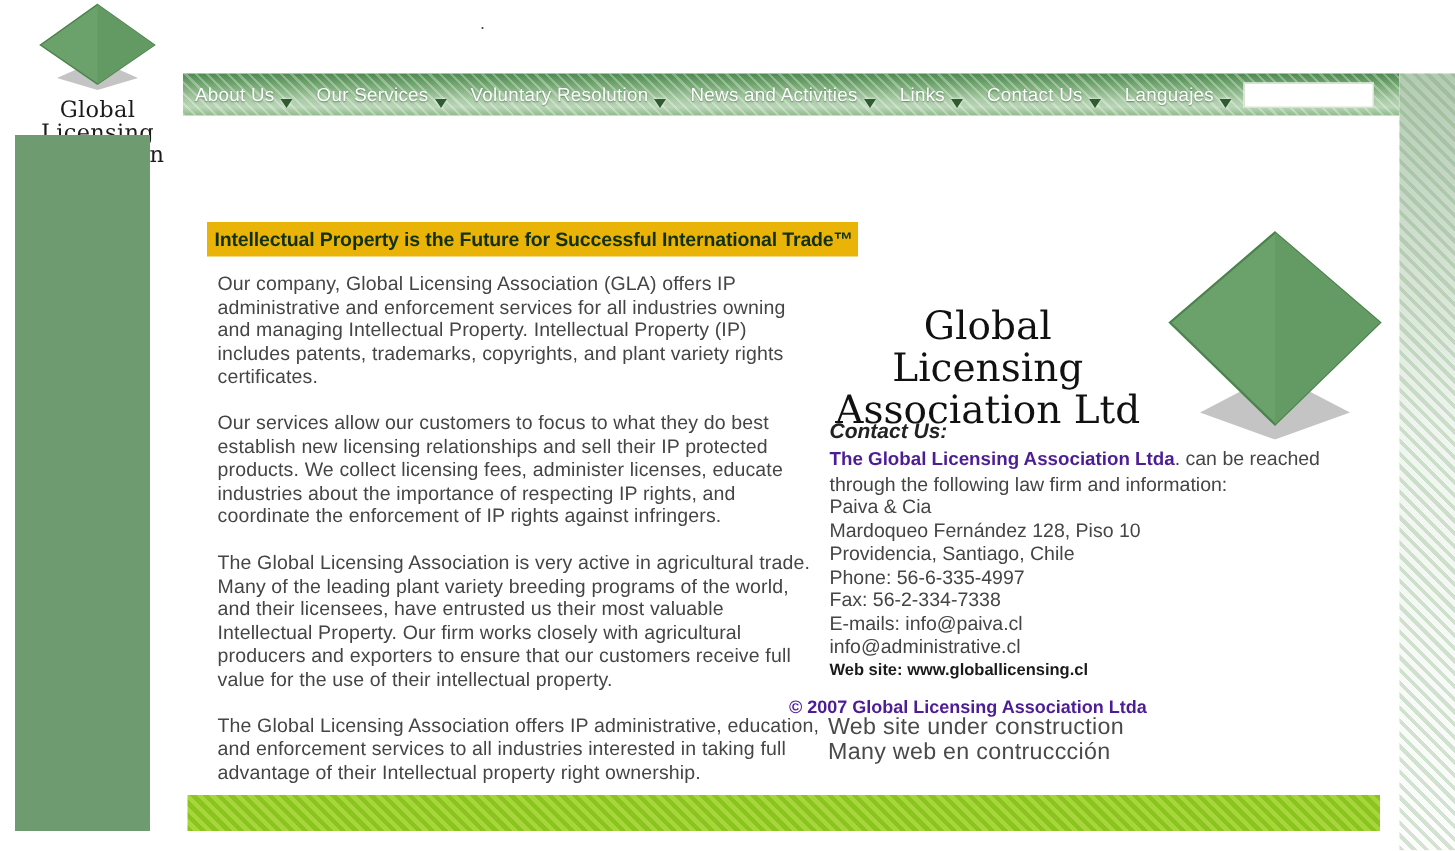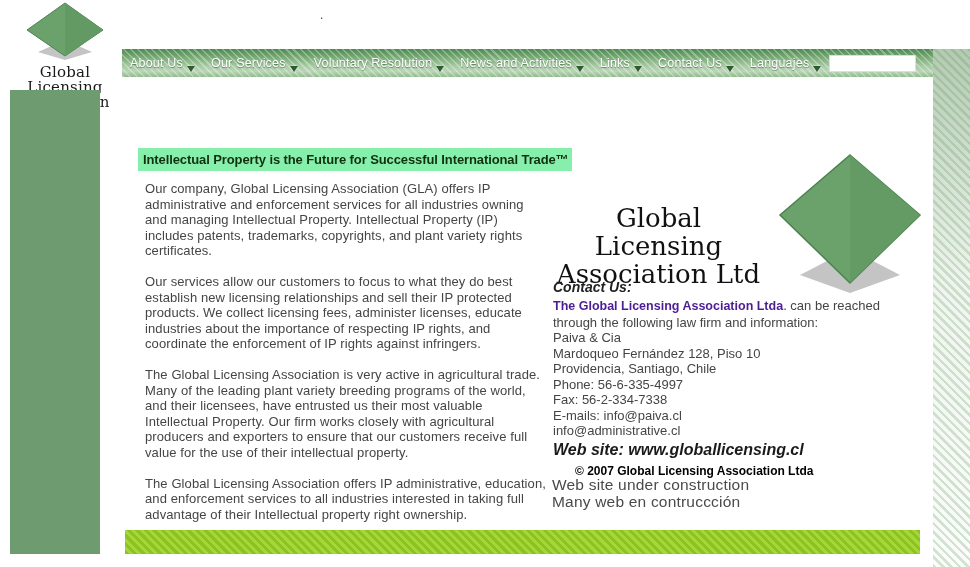--- a/index.html
+++ b/index.html
@@ -46,42 +46,42 @@
       linear-gradient(180deg, rgba(118,160,116,.55) 0%, rgba(190,214,188,.25) 45%, rgba(235,242,234,.15) 100%),
       repeating-linear-gradient(45deg, #cfe0cd 0 2.5px, #ffffff 2.5px 6px);
   }
 
   
   .sidebar { position:absolute; left:10px; top:90px; width:90px; height:464px; background:#6f9b70; }
 
   
   .tagline {
     position:absolute; left:138px; top:148px; width:434px; height:23px;
-    background:#86efac; color:#10300f; font-weight:bold; font-size:13px;
+    background:#eab308; color:#10300f; font-weight:bold; font-size:13px;
     line-height:23px; padding-left:5px; letter-spacing:-.1px;
   }
 
   
   .content-left { position:absolute; left:145px; top:181px; width:404px; }
   .content-left p { font-size:13px; line-height:15.6px; color:#454545; letter-spacing:.1px; margin-bottom:15px; }
 
   
   .brand-name {
     position:absolute; left:551px; top:204px; width:215px; text-align:center;
     font-family:"DejaVu Serif", serif; font-size:26px; line-height:28px; color:#111;
   }
   .big-diamond { position:absolute; left:760px; top:153px; }
 
   .contact { position:absolute; left:553px; top:279px; width:400px; color:#454545; }
   .contact-heading { font-size:14px; font-weight:bold; font-style:italic; color:#222; margin-bottom:3px; }
   .contact-line { font-size:13px; line-height:15.5px; }
   .contact-intro b { font-size:12.5px; color:#4c1d95; }
-  .contact-website { font-size:16px; font-weight:bold; color:#1a1a1a; margin-top:2px;font-style:italic; }
+  .contact-website { font-size:11px; font-weight:bold; color:#1a1a1a; margin-top:2px; }
 
-  .copyright { position:absolute; left:575px; top:464px; font-size:12px; font-weight:bold; color:#000000; }
+  .copyright { position:absolute; left:526px; top:464px; font-size:12px; font-weight:bold; color:#4c1d95; }
   .construction { position:absolute; left:552px; top:477px; font-size:15.5px; line-height:16.5px; color:#4a4a4a; letter-spacing:.2px; }
 
   
   .bottom-bar {
     position:absolute; left:125px; top:530px; width:795px; height:24px;
     background:repeating-linear-gradient(45deg, #8cc41f 0 3px, #a6d63c 3px 6px);
   }
 </style>
 </head>
 <body>

